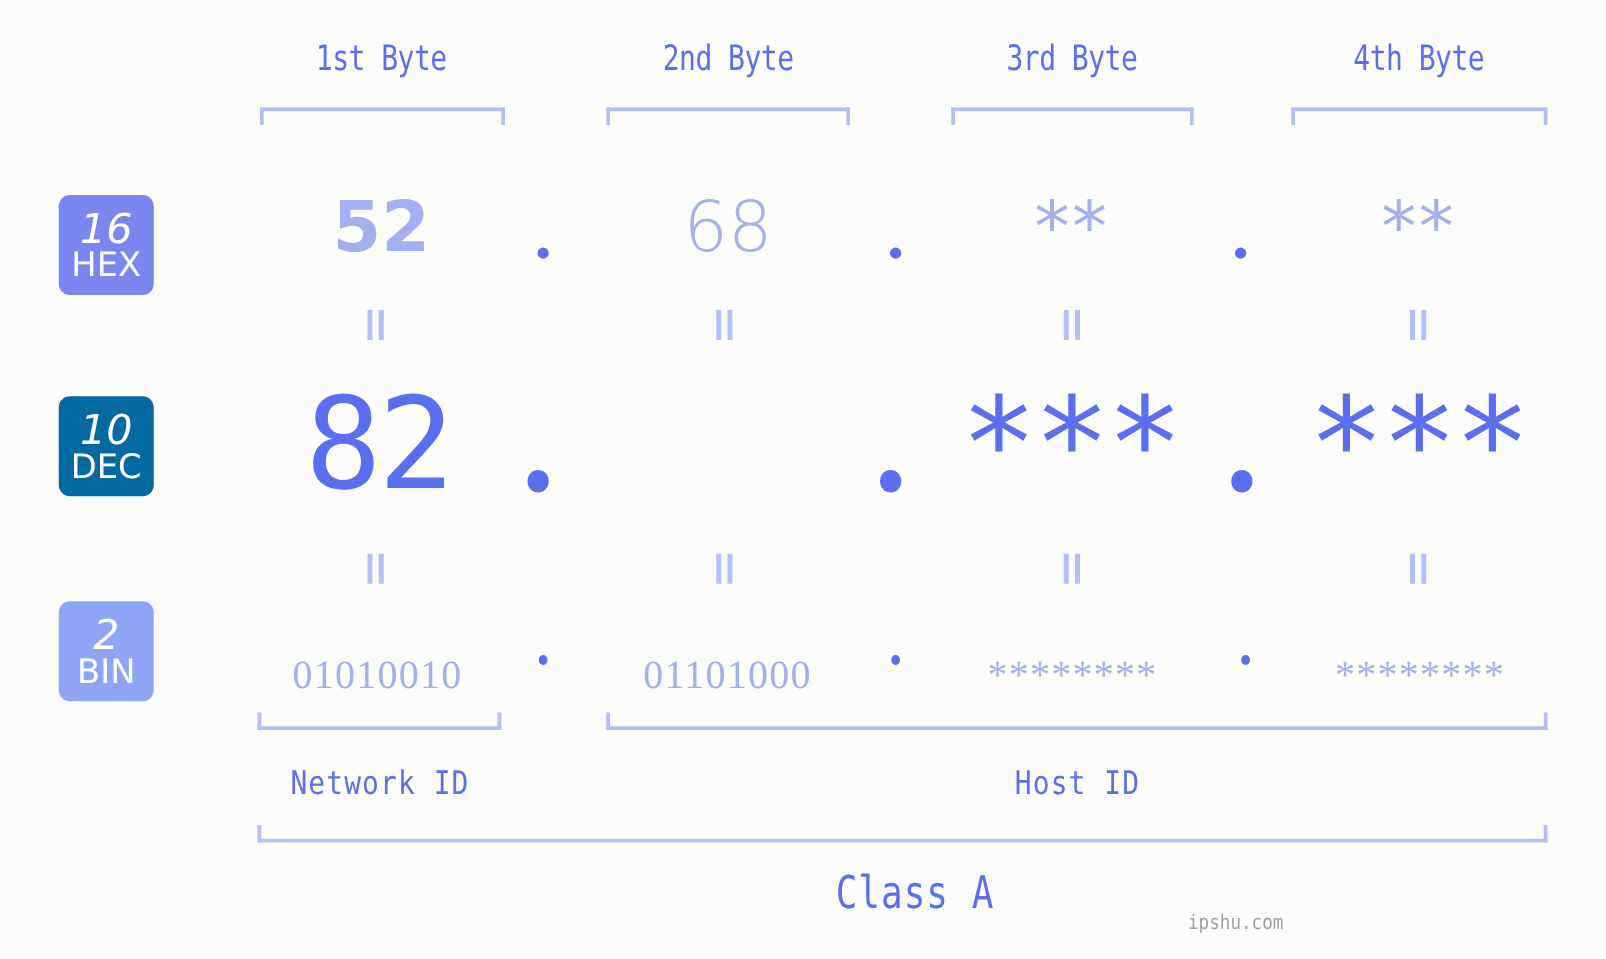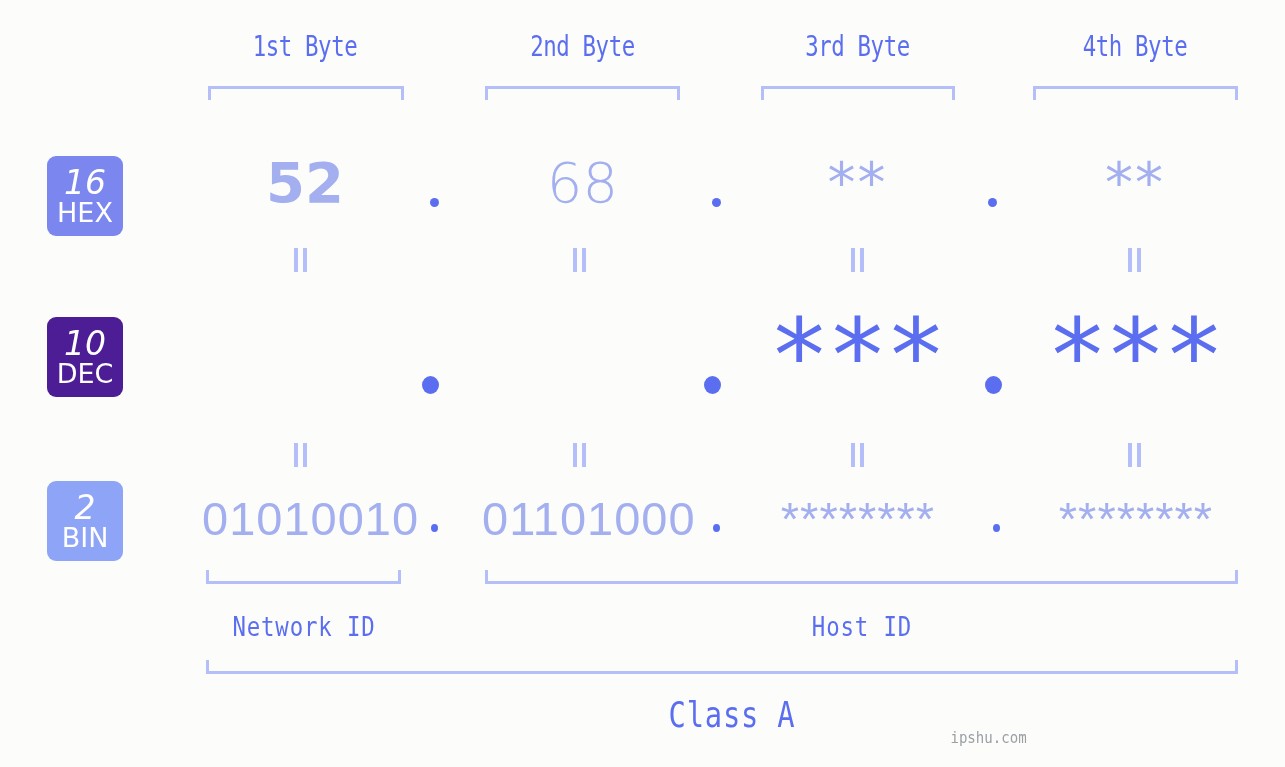--- a/index.html
+++ b/index.html
@@ -74,21 +74,21 @@
     font-style: italic;
   }
   .badge .nm {
     display: block;
     font-size: 27px;
     line-height: 24px;
     font-weight: 400;
     letter-spacing: 0px;
   }
   #badge-hex { top: 156px; height: 80px; padding-top: 9px; background: #7b86ee; }
-  #badge-dec { top: 317px; height: 80px; padding-top: 9px; background: #4c1d95; text-align: center; }
+  #badge-dec { top: 317px; height: 80px; padding-top: 9px; background: #0369a1; text-align: center; }
   #badge-bin { top: 481px; height: 80px; padding-top: 9px; background: #8ea4f7; }
   .cell {
     position: absolute;
     text-align: center;
     white-space: nowrap;
   }
 
   
   .hex-val {
     font-family: "DejaVu Sans", sans-serif;
@@ -117,26 +117,27 @@
   .dec-star {
     font-family: "DejaVu Sans Mono", monospace;
     font-size: 102px;
     line-height: 102px;
     color: #5b6ef0;
     font-weight: 400;
     letter-spacing: -3px;
   }
   
   .bin-val {
-    font-family: Liberation Sans, sans-serif;
-    font-size: 47px;
+    font-family: Liberation Serif, serif;
+    font-size: 32px;
     line-height: 35px;
     color: #a3afef;
     letter-spacing: 1.0px;
     font-weight: 400;
+    margin-top: 21px;
   }
 
   
   .dot {
     position: absolute;
     border-radius: 50%;
     background: #5b6ef0;
   }
   .dot-hex { width: 9px; height: 9px; }
   .dot-dec { width: 17px; height: 18px; }
@@ -239,20 +240,21 @@
     </div>
   <div class="eqmark" style="left:851px; top:248px;">
       <i></i>
       <i></i>
     </div>
   <div class="eqmark" style="left:1128px; top:248px;">
       <i></i>
       <i></i>
     </div>
 
+  <div class="cell dec-val" style="left:200px; top:305px; width:205px;">82</div>
   <div class="cell dec-star" style="left:752px; top:305px; width:208px;">***</div>
   <div class="cell dec-star" style="left:1030px; top:305px; width:208px;">***</div>
 
   <div class="dot dot-dec" style="left:422px; top:376px;"></div>
   <div class="dot dot-dec" style="left:704px; top:376px;"></div>
   <div class="dot dot-dec" style="left:985px; top:376px;"></div>
 
   <div class="eqmark" style="left:294px; top:443px;">
       <i></i>
       <i></i>

